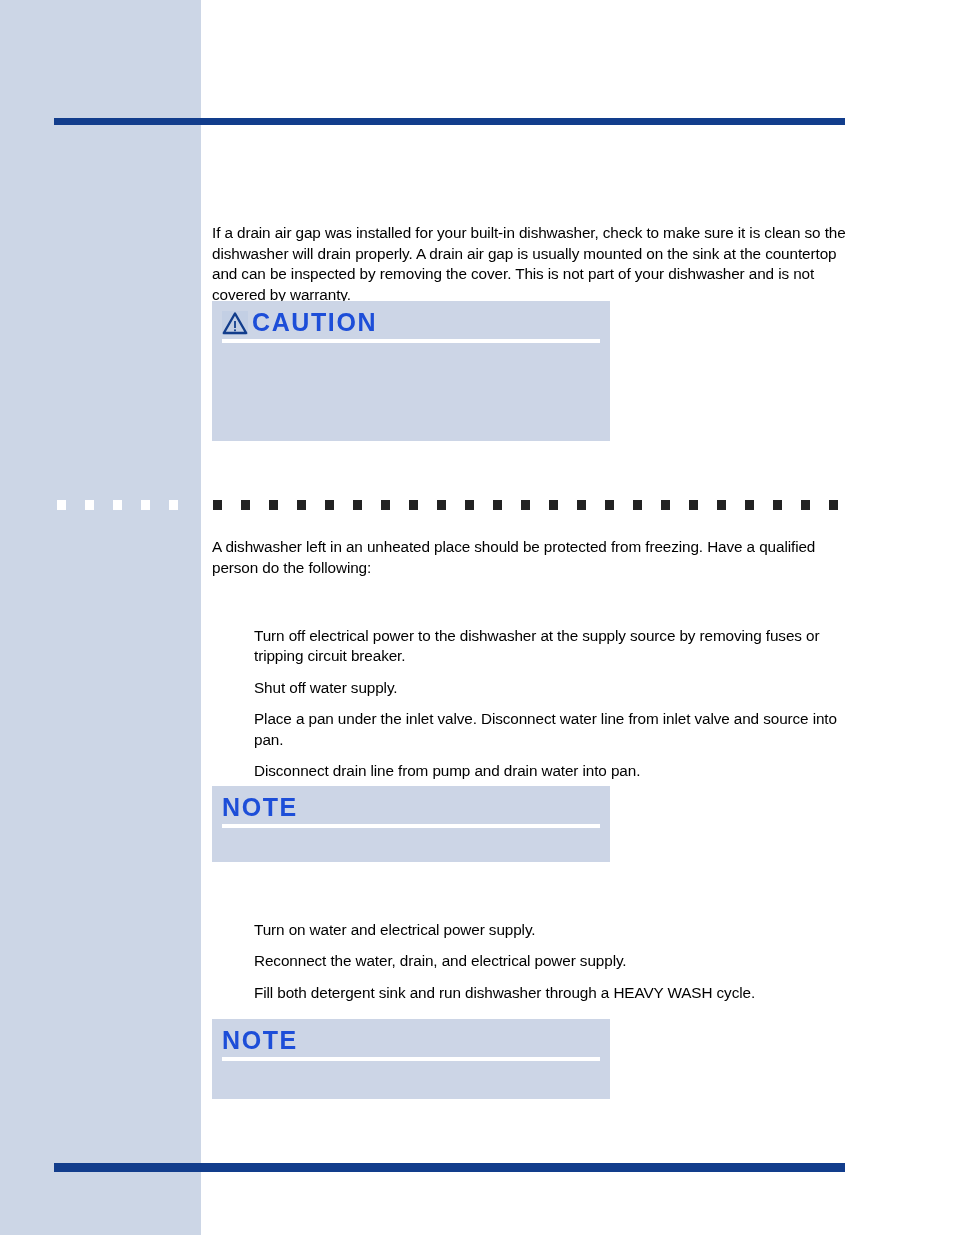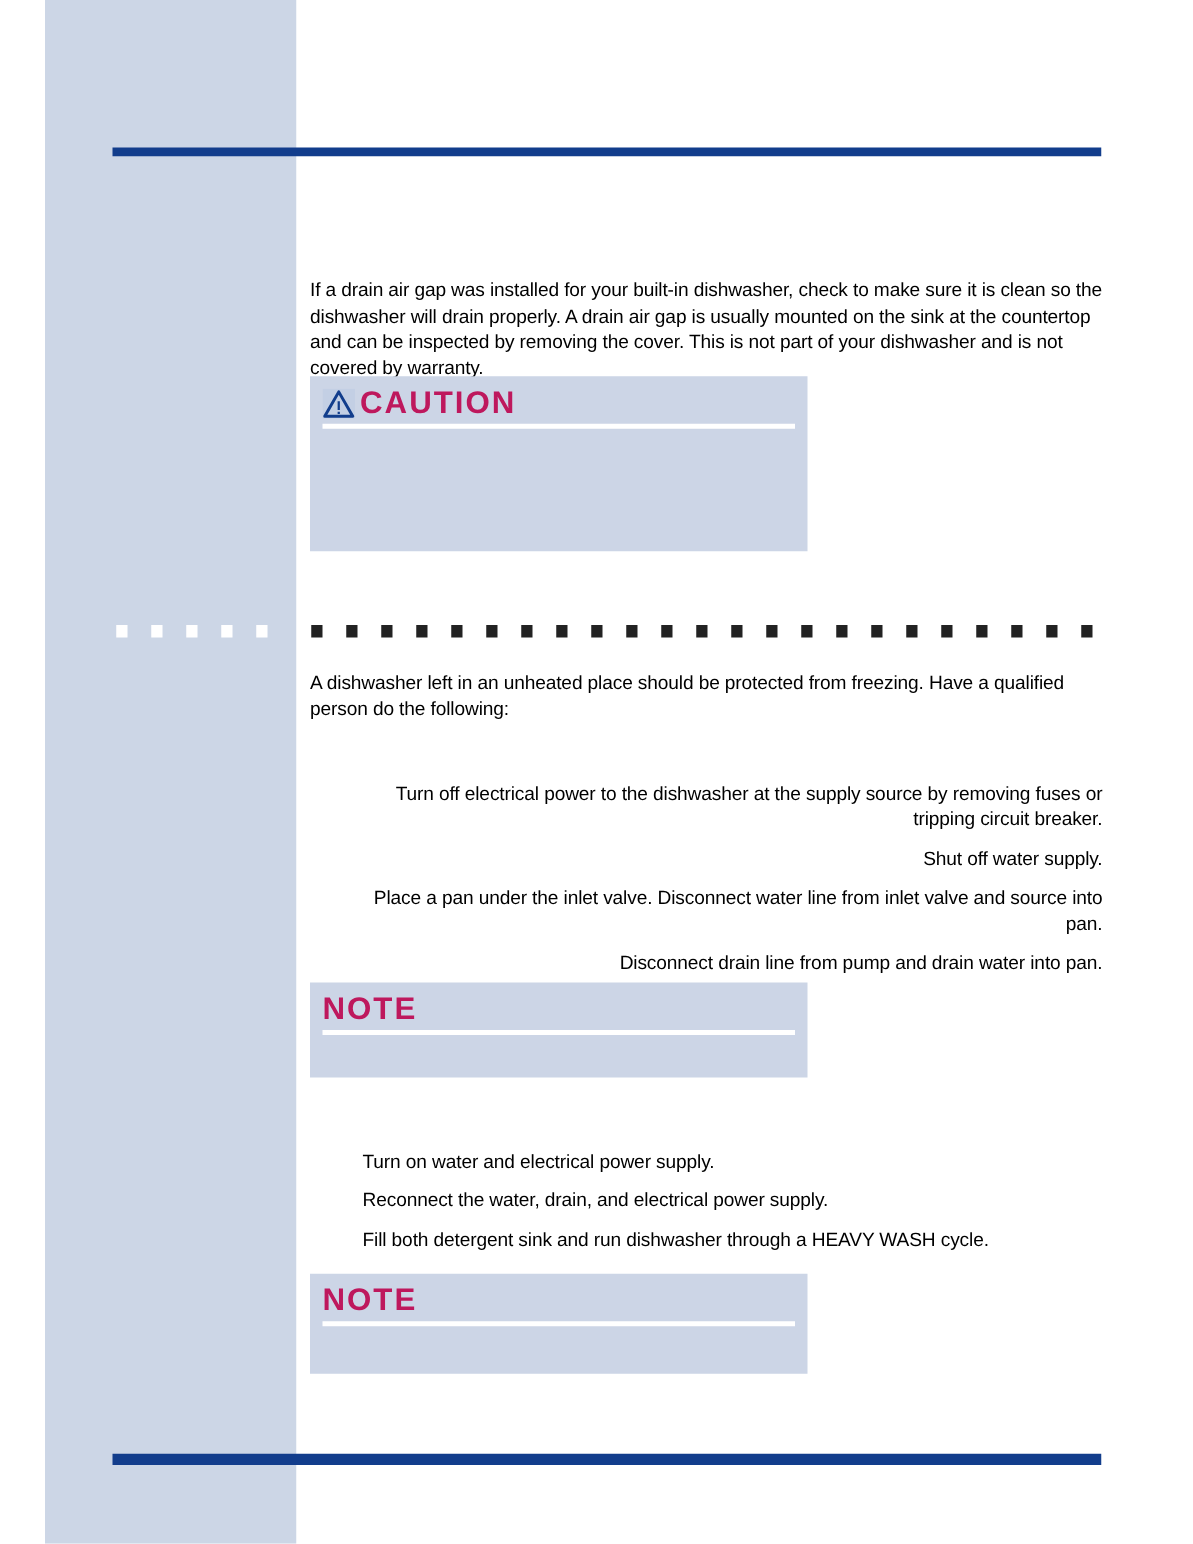--- a/index.html
+++ b/index.html
@@ -16,21 +16,20 @@
     overflow: hidden;
     -webkit-font-smoothing: antialiased;
   }
 
   
   #page {
     position: relative;
     width: 796px;
     height: 1235px;
     background: #ffffff;
-    margin-left: 36px;
   }
 
   #sidebar-band {
     position: absolute;
     left: 0;
     top: 0;
     width: 201px;
     height: 1235px;
     background: #ccd6e6;
   }
@@ -99,21 +98,21 @@
   }
   .proc-list li {
     font-size: 15.3px;
     line-height: 20.4px;
     color: #000000;
     margin: 0 0 11px 0;
     letter-spacing: -0.1px;
   }
   .proc-list li:last-child { margin-bottom: 0; }
 
-  #list-prep { top: 626px; text-align: right; }
+  #list-prep { top: 626px; }
   #list-restore { top: 920px; }
 
   
   .alert-box {
     position: absolute;
     left: 0;
     width: 398px;
     background: #ccd5e6;
     box-sizing: border-box;
   }
@@ -127,21 +126,21 @@
   .alert-tri {
     width: 26px;
     height: 24px;
     margin-right: 4px;
     flex: 0 0 auto;
     display: block;
   }
   .alert-title {
     font-size: 25px;
     font-weight: bold;
-    color: #be185d;
+    color: #1d4ed8;
     letter-spacing: 1.6px;
     line-height: 25px;
     font-family: "Liberation Sans", sans-serif;
   }
   .alert-sep {
     height: 4px;
     background: #ffffff;
     margin: 4px 10px 0 10px;
   }
   .alert-body {

